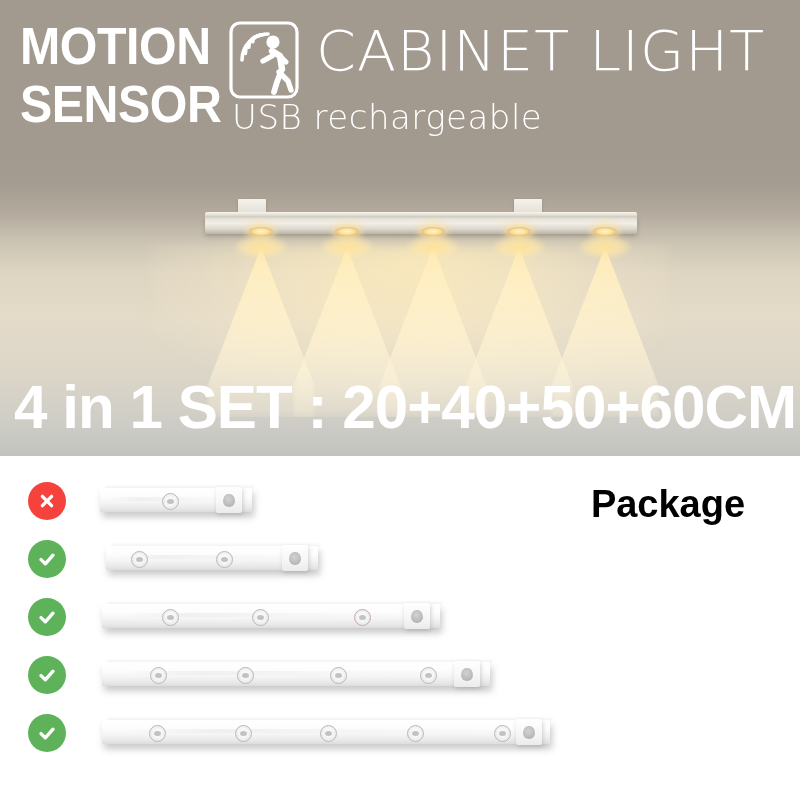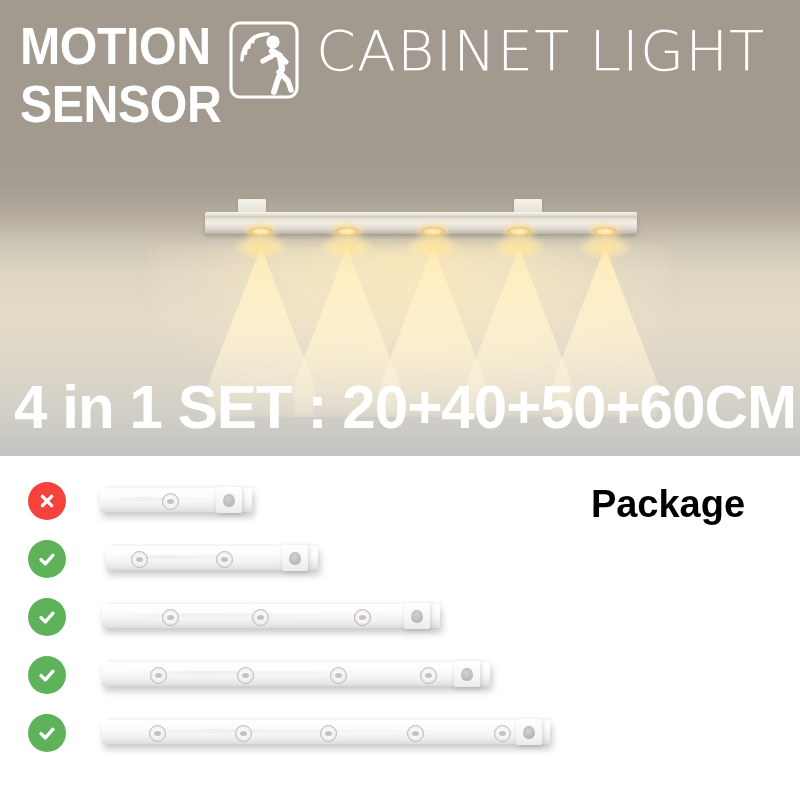--- a/index.html
+++ b/index.html
@@ -400,20 +400,21 @@
           <circle cx="45" cy="22" r="6.6" fill="#ffffff"></circle>
           <path d="M44 31 L52 36 L54 49" fill="none" stroke="#ffffff" stroke-width="6.4" stroke-linecap="round" stroke-linejoin="round"></path>
           <path d="M52 36 L58 42" fill="none" stroke="#ffffff" stroke-width="5.2" stroke-linecap="round"></path>
           <path d="M54 49 L49 62 L46 72" fill="none" stroke="#ffffff" stroke-width="5.8" stroke-linecap="round" stroke-linejoin="round"></path>
           <path d="M51 52 L60 61 L63 70" fill="none" stroke="#ffffff" stroke-width="5.4" stroke-linecap="round" stroke-linejoin="round"></path>
           <path d="M44 36 L35 41" fill="none" stroke="#ffffff" stroke-width="5.4" stroke-linecap="round"></path>
         </svg>
       </div>
 
       <div class="cabinet-word">CABINET LIGHT</div>
+      <div class="usb-word">USB rechargeable</div>
     </div>
 
     <div class="set-banner">4 in 1 SET : 20+40+50+60CM</div>
   </div>
 
   <div class="package-section">
 
     <div class="package-title">
       <span>Package</span><br>
     </div>

